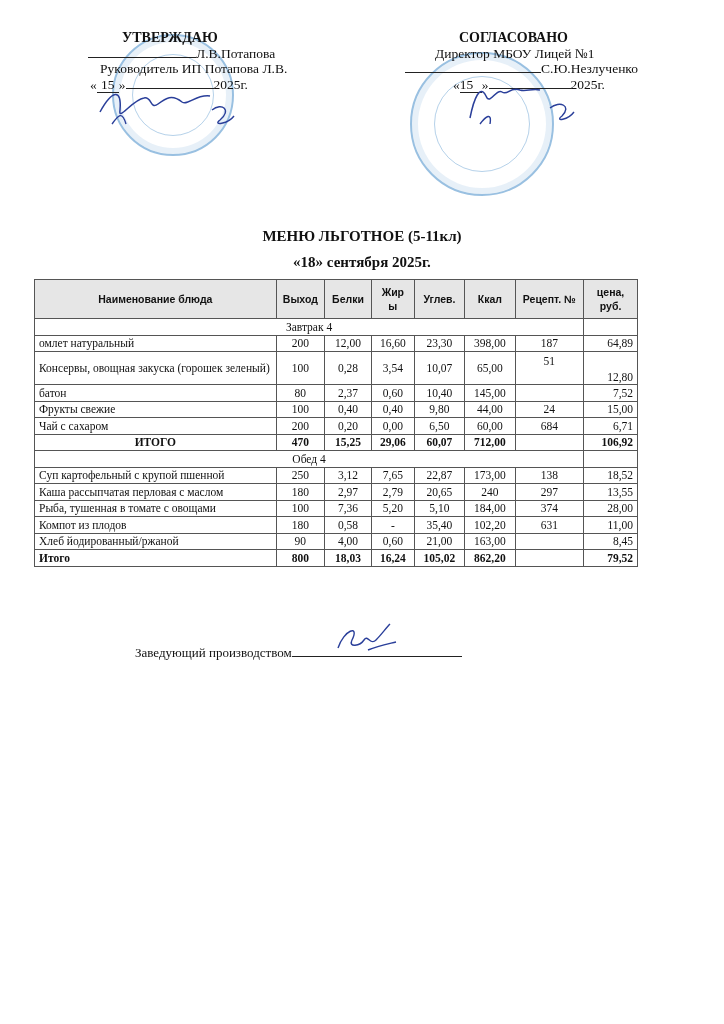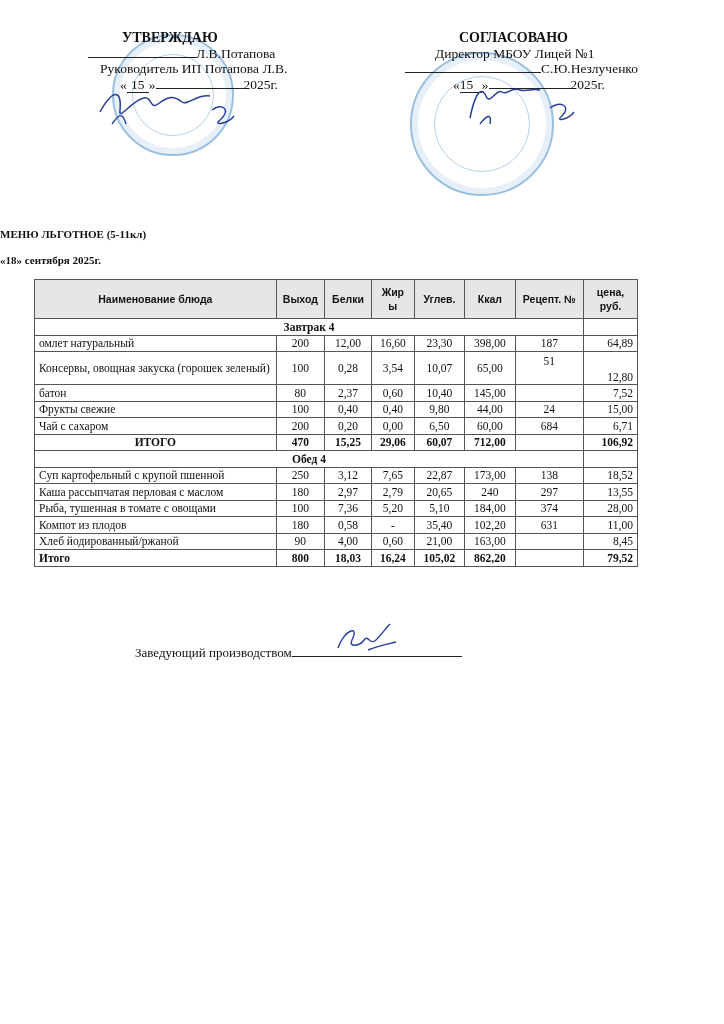--- a/index.html
+++ b/index.html
@@ -21,38 +21,38 @@
     }
     .stamp .inner {
       position: absolute; left: 18px; top: 18px; right: 18px; bottom: 18px;
       border-radius: 50%; border: 1px solid rgba(70,140,200,0.4);
     }
     .stamp.s1 { left: 112px; top: 34px; width: 118px; height: 118px; }
     .stamp.s2 { left: 410px; top: 52px; width: 140px; height: 140px; }
     .stamp.s2 .inner { left: 22px; top: 22px; right: 22px; bottom: 22px; }
     .sig { position: absolute; }
     .heading {
-      position: absolute; left: 0; width: 724px; 
-      font-weight: bold; font-size: 11px;
+      position: absolute; left: 0; width: 724px; text-align: center;
+      font-weight: bold; font-size: 15px;
     }
     table.menu {
       position: absolute; left: 34px; top: 279px; width: 604px;
       border-collapse: collapse; font-size: 11.5px;
     }
     table.menu td, table.menu th {
       border: 1px solid #555; padding: 0 4px; height: 15.5px; line-height: 14px;
     }
     table.menu th {
       background: #e6e6e6; font-family: "Liberation Sans Narrow", "Liberation Sans", sans-serif;
       font-weight: bold; font-size: 10.5px; height: 38px; text-align: center;
     }
     table.menu td.num { text-align: center; }
     table.menu td.price { text-align: right; }
     table.menu td.name { text-align: left; }
-    table.menu tr.section td.sec { text-align: center; font-weight: bold; }
+    table.menu tr.section td.sec { text-align: center; font-weight: normal; }
     table.menu tr.total td { font-weight: bold; }
     table.menu tr.total td.center { text-align: center; }
     table.menu tr.tall td { height: 30px; }
     table.menu tr.tall td.price { vertical-align: bottom; }
     table.menu tr.tall td.recipe { vertical-align: top; padding-top: 2px; }
     .footer {
       position: absolute; left: 135px; top: 644px; font-size: 13px;
     }
     .footer .blank {
       display: inline-block; width: 170px; border-bottom: 1px solid #222; height: 12px;
@@ -71,21 +71,21 @@
 <div class="approval left">
   <div class="line" style="padding-left:34px;">
     <span class="title">УТВЕРЖДАЮ</span>
   </div>
   <div class="line" style="padding-left:0;">
     <span style="display:inline-block;width:108px;border-bottom:1px solid #222;height:11px;"></span><span>Л.В.Потапова</span>
   </div>
   <div class="line" style="padding-left:12px;">
     <span>Руководитель ИП Потапова Л.В.</span>
   </div>
-  <div class="line" style="padding-left:2px;margin-left:30px;">
+  <div class="line" style="padding-left:2px;">
     <span>«</span><span style="display:inline-block;width:22px;border-bottom:1px solid #222;text-align:center;">15</span><span>»</span><span style="display:inline-block;width:88px;border-bottom:1px solid #222;height:11px;"></span><span>2025г.</span>
   </div>
 </div>
 
 <div class="approval right">
   <div class="line" style="padding-left:54px;">
     <span class="title">СОГЛАСОВАНО</span>
   </div>
   <div class="line" style="padding-left:30px;">
     <span>Директор МБОУ Лицей №1</span>

